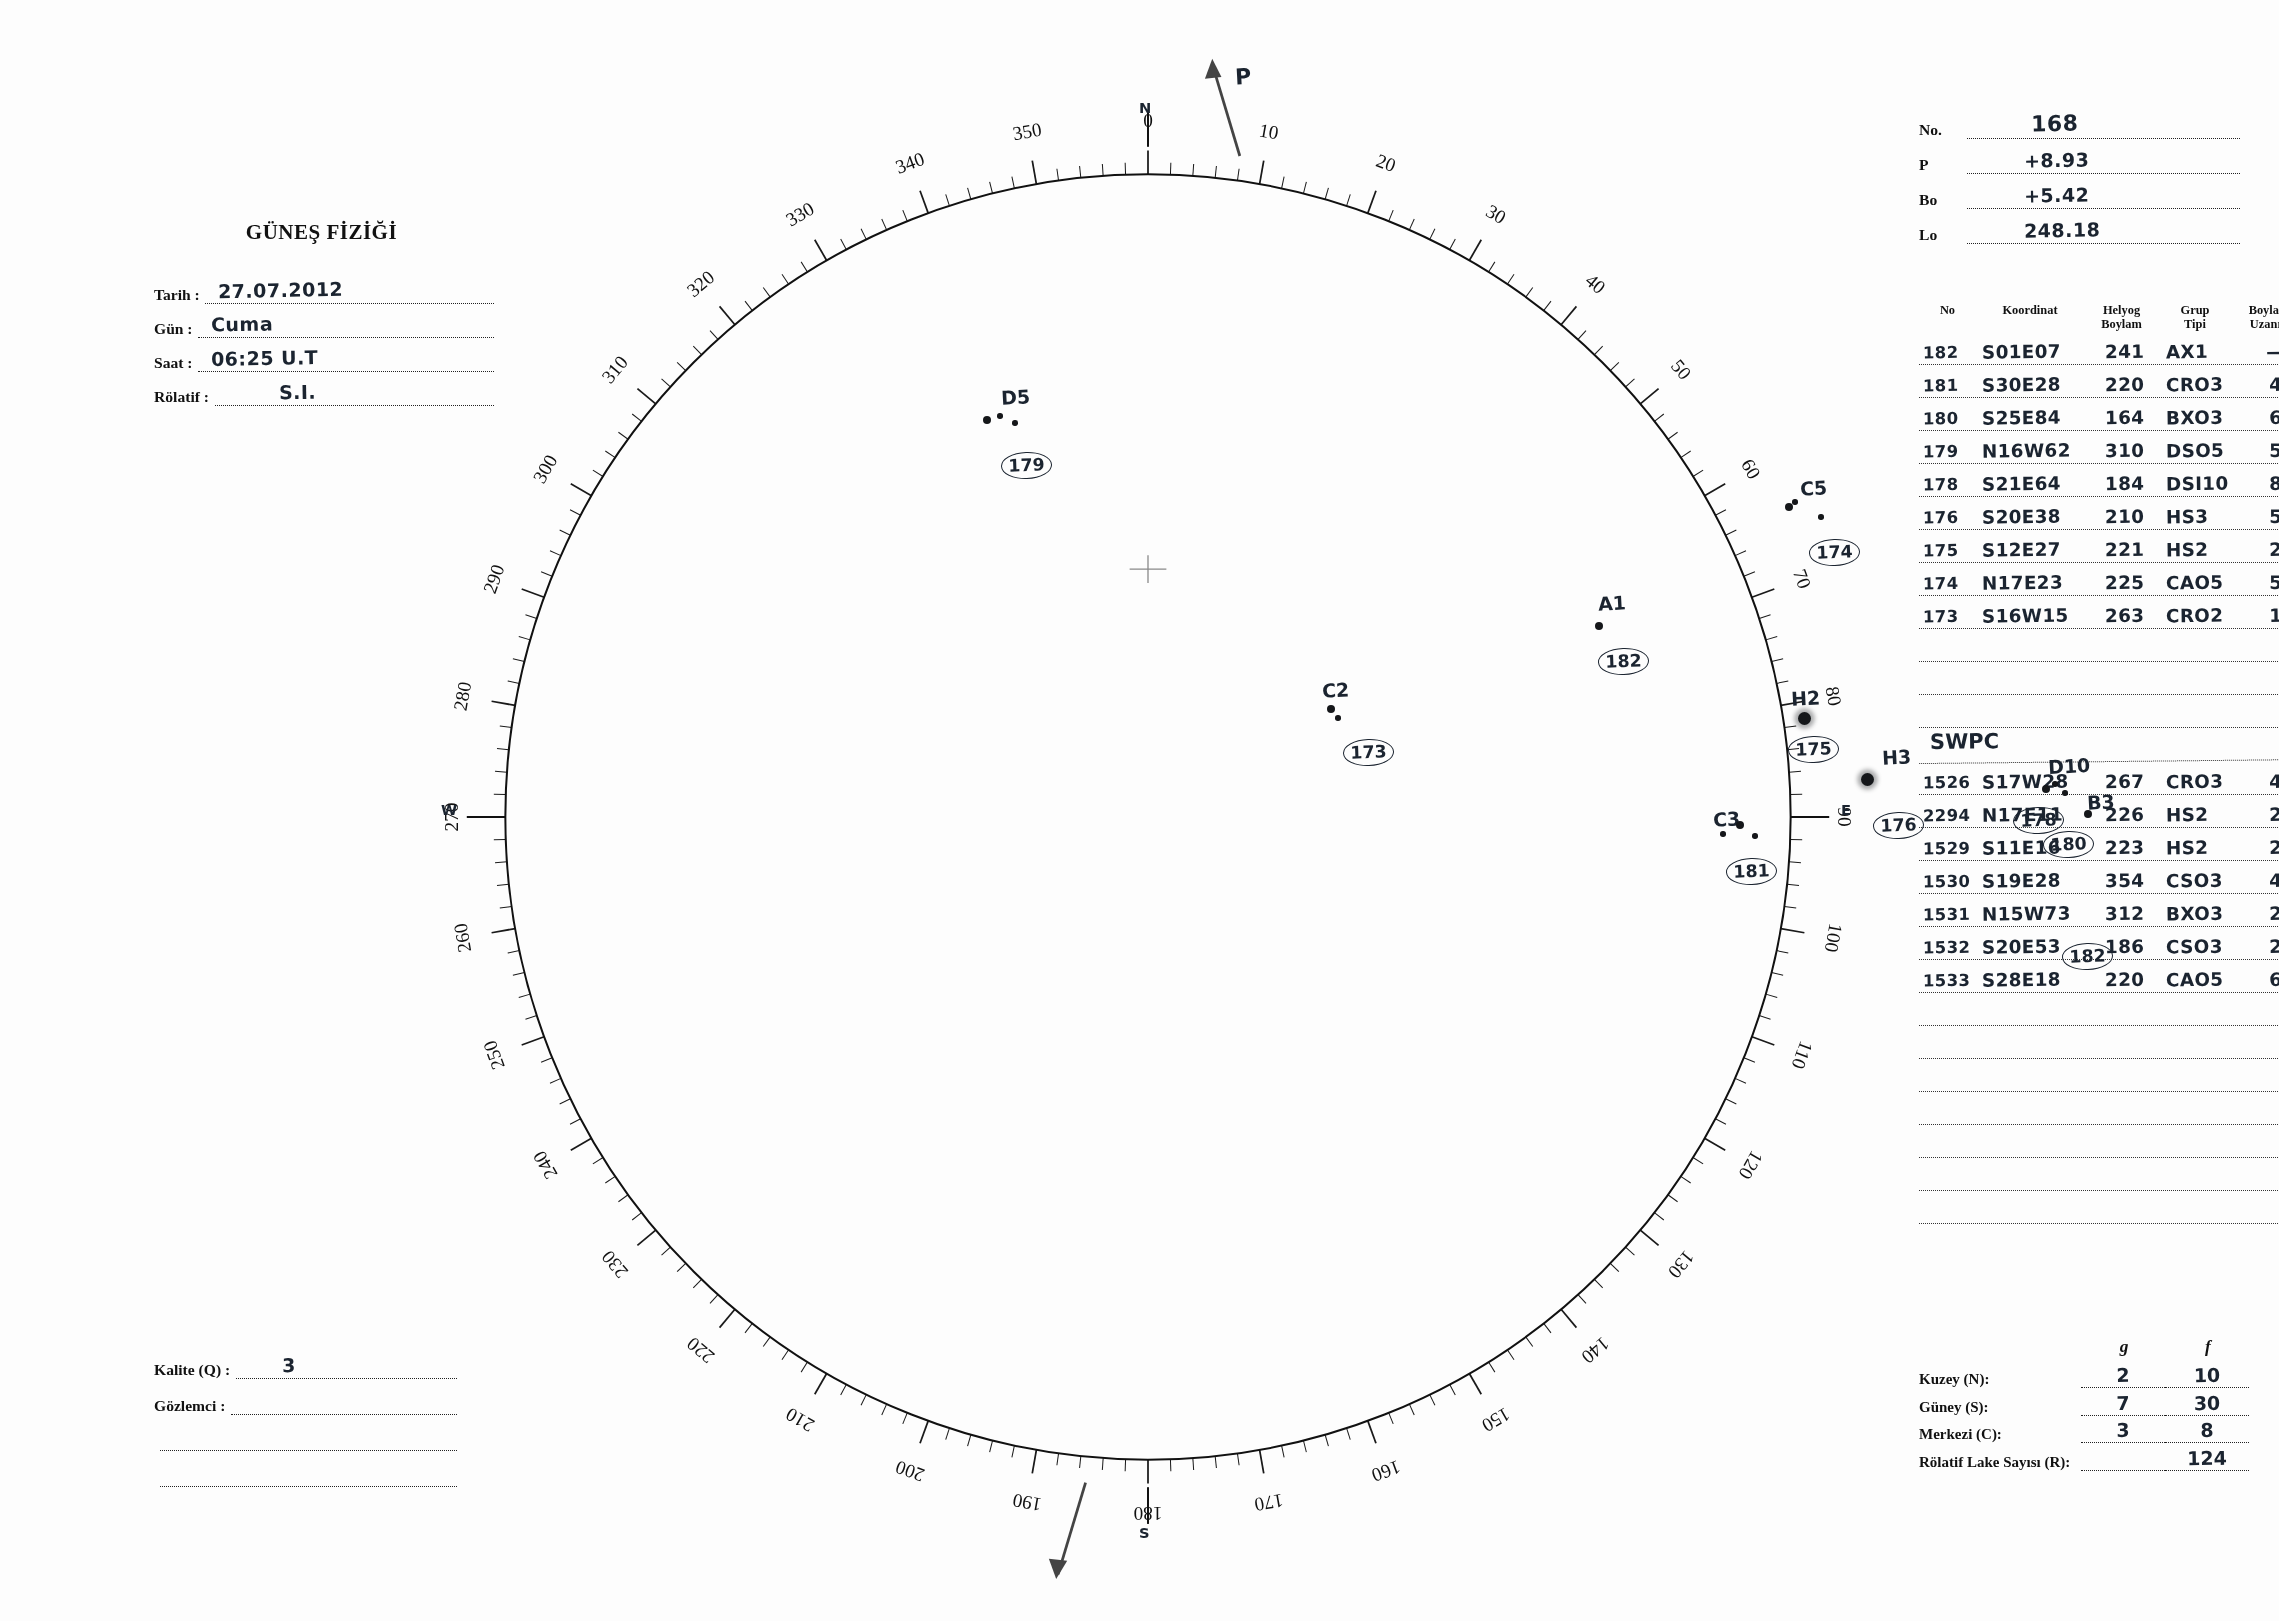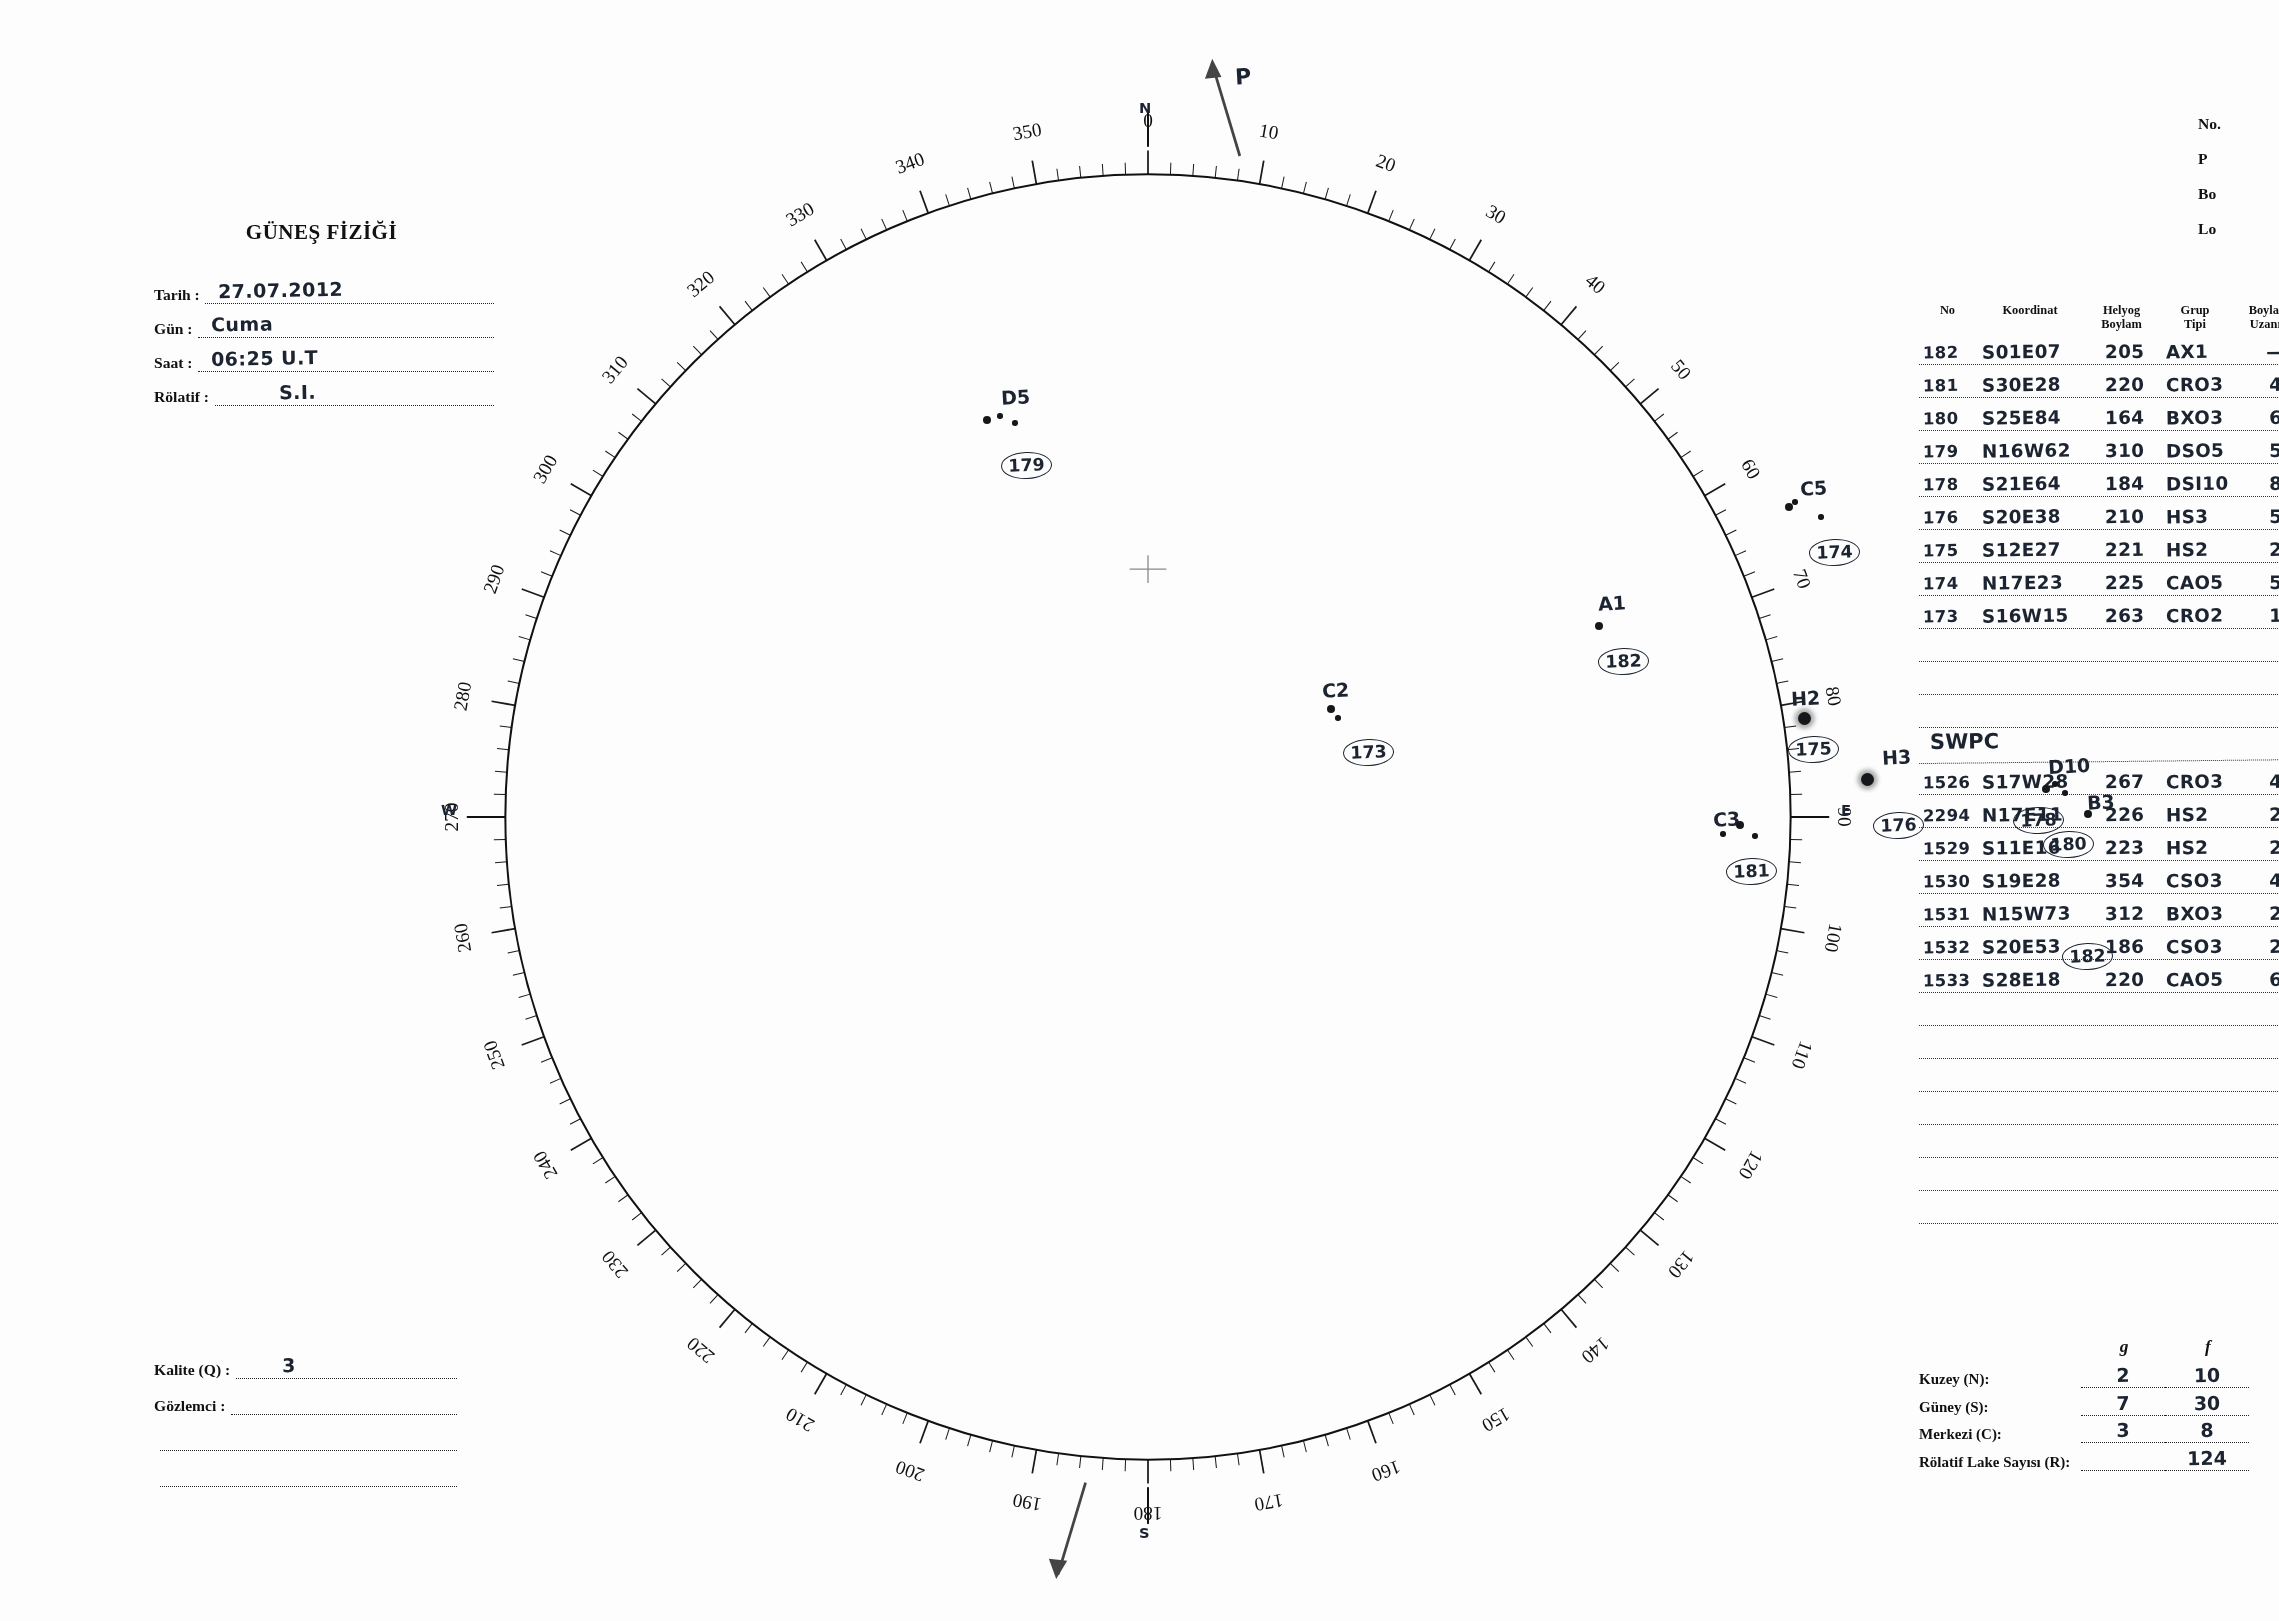--- a/index.html
+++ b/index.html
@@ -16,21 +16,21 @@
   .fld .lab{white-space:nowrap;font-weight:bold;font-size:15.6px;}
   .fld .dots{flex:1;border-bottom:1.3px dotted #222;margin-left:5.5px;position:relative;height:18.4px;}
   .hw{font-family:"DejaVu Sans",sans-serif;font-size:19px;color:#1b2430;position:absolute;bottom:1.8px;left:13px;white-space:nowrap;
       transform:rotate(-1.1deg);font-weight:600;letter-spacing:0.5px;}
 
   .kal{position:absolute;left:154px;top:1355px;width:303px;font-size:16.5px;}
   .kal .fld{margin-bottom:12px;}
 
   
   .ident{position:absolute;left:1919px;top:115px;width:321px;font-size:16.5px;}
-  .ident .fld{margin-bottom:11px;flex-direction:column;}
+  .ident .fld{margin-bottom:11px;}
   .ident .lab{width:42px;font-weight:bold;}
 
   
   .tblwrap{position:absolute;font-size:15.6px;}
   .thead{display:flex;font-weight:bold;font-size:12.4px;text-align:center;line-height:1.15;}
   .thead div{}
   .c-no{width:57px;}
   .c-ko{width:108px;}
   .c-he{width:75px;}
   .c-gr{width:72px;text-align:center;}
@@ -174,21 +174,21 @@
     </div>
 
     <div class="row">
         <div class="c-no">
           <span>182</span>
         </div>
         <div class="c-ko">
           <span>S01E07</span>
         </div>
         <div class="c-he">
-          <span>205</span>
+          <span>241</span>
         </div>
         <div class="c-gr">
           <span>AX1</span>
         </div>
         <div class="c-bo">
           <span>—</span>
         </div>
       </div>
     <div class="row">
         <div class="c-no">

